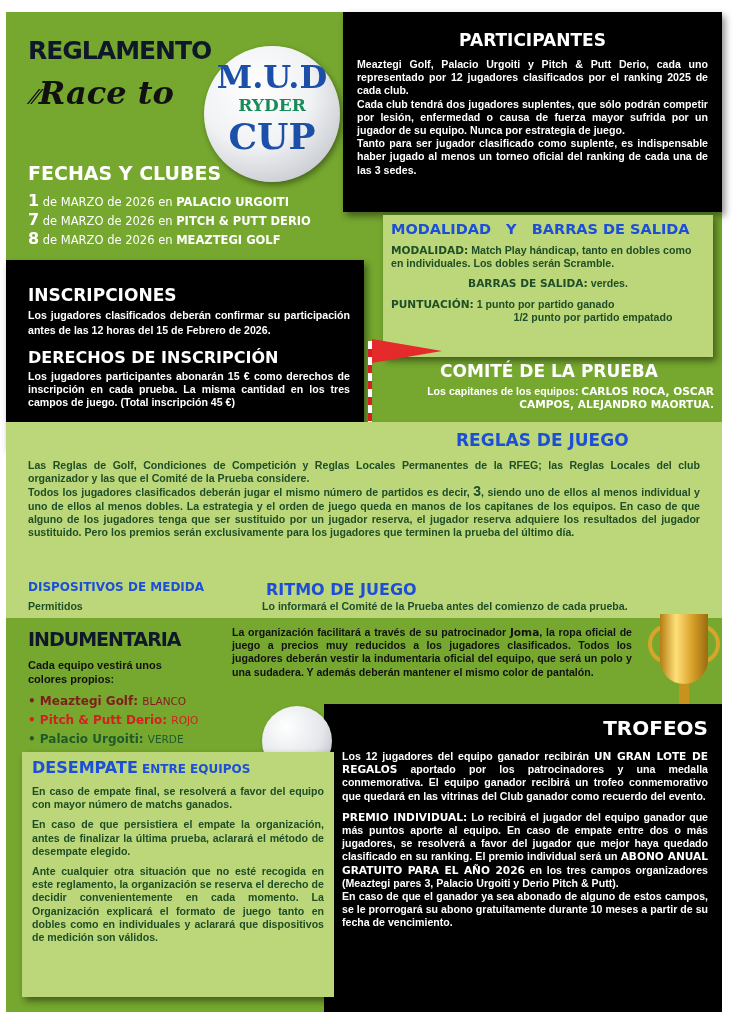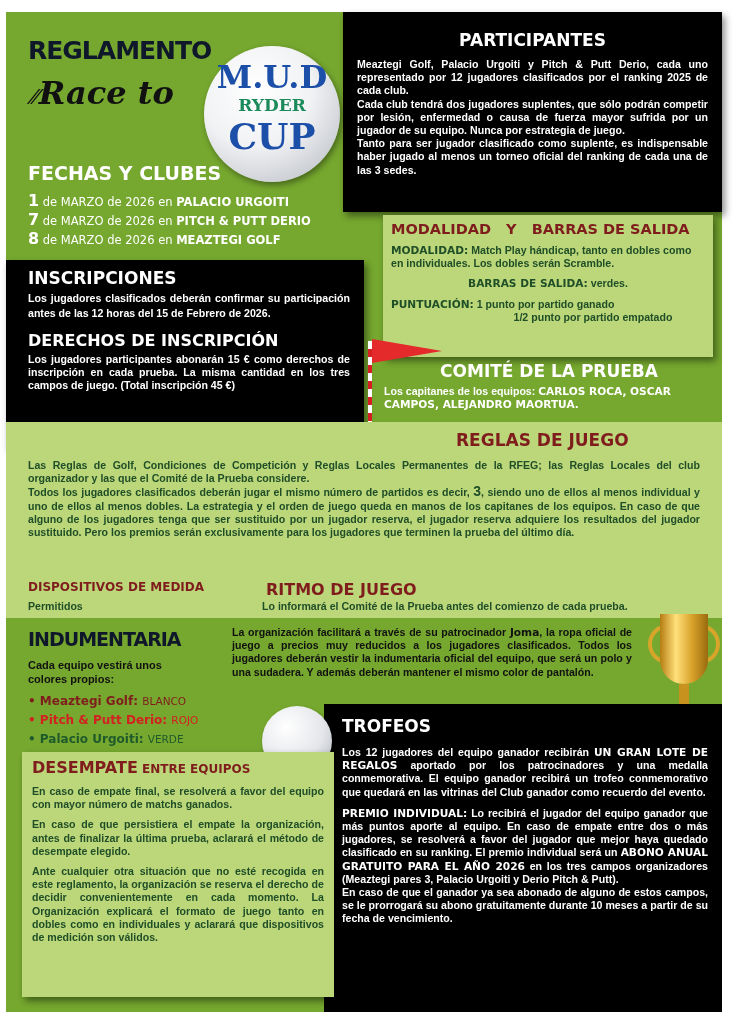--- a/index.html
+++ b/index.html
@@ -4,21 +4,21 @@
 <style>
   *{box-sizing:border-box;margin:0;padding:0}
   body{width:740px;height:1024px;background:#fff;font-family:"DejaVu Sans",sans-serif;position:relative;overflow:hidden}
   .page{position:absolute;left:6px;top:12px;width:716px;height:1000px;background:#76a82f}
   .abs{position:absolute}
   .dark{background:#000000;color:#fff}
   .light{background:#bcd67a;color:#1f4e27}
   .shadow{box-shadow:3px 4px 7px rgba(0,0,0,.45)}
   .h-black{font-family:"DejaVu Sans",sans-serif;font-weight:bold;color:#0f172a;letter-spacing:-1px}
   .h-white{font-family:"DejaVu Sans",sans-serif;font-weight:bold;color:#fff}
-  .h-green{font-family:"DejaVu Sans",sans-serif;font-weight:bold;color:#7f1d1d}
+  .h-green{font-family:"DejaVu Sans",sans-serif;font-weight:bold;color:#1d4ed8}
   p,.txt{font-family:"Liberation Sans",sans-serif;font-weight:bold;font-size:10.6px;line-height:13.2px;text-align:justify}
   b.k{font-family:"DejaVu Sans",sans-serif;font-weight:bold}
 </style>
 </head>
 <body>
 
 <div class="page">
 
   <div class="abs h-black" style="left:22px;top:24px;font-size:25px;">REGLAMENTO</div>
   <div class="abs" style="left:26px;top:62px;font-family:'DejaVu Serif',serif;font-style:italic;font-weight:bold;font-size:32px;color:#111;">
@@ -47,36 +47,36 @@
 
   <div class="abs light shadow" style="left:377px;top:203px;width:330px;height:142px;padding:6px 8px;">
     <div class="h-green" style="font-size:14.5px;white-space:pre;margin-bottom:7px;">MODALIDAD   Y   BARRAS DE SALIDA</div>
     <p style="text-align:left;margin-bottom:7px"><b class="k">MODALIDAD:</b><span> Match Play hándicap, tanto en dobles como en individuales. Los dobles serán Scramble.</span></p>
     <p style="text-align:center;margin-bottom:7px"><b class="k">BARRAS DE SALIDA:</b><span> verdes.</span></p>
     <p style="text-align:left"><b class="k">PUNTUACIÓN:</b><span> 1 punto por partido ganado</span></p>
     <p style="text-align:center;padding-left:90px">1/2 punto por partido empatado</p>
   </div>
 
   <div class="abs dark shadow" style="left:0;top:248px;width:358px;height:188px;padding:8px 14px 0 22px;">
-    <div class="h-white" style="font-size:17px;margin-bottom:3px;">INSCRIPCIONES</div>
+    <div class="h-white" style="font-size:17px;margin-bottom:3px;margin-top:17px;">INSCRIPCIONES</div>
     <p style="line-height:15px">Los jugadores clasificados deberán confirmar su participación antes de las 12 horas del 15 de Febrero de 2026.</p>
     <div class="h-white" style="font-size:16px;margin:10px 0 3px;">DERECHOS DE INSCRIPCIÓN</div>
     <p>Los jugadores participantes abonarán 15 € como derechos de inscripción en cada prueba. La misma cantidad en los tres campos de juego. (Total inscripción 45 €)</p>
   </div>
 
   <div class="abs" style="left:350px;top:325px;width:90px;height:115px;">
     <div style="position:absolute;left:12px;top:4px;width:4px;height:100px;background:repeating-linear-gradient(#fff 0 8px,#d42020 8px 16px);"></div>
     <div style="position:absolute;left:16px;top:2px;width:0;height:0;border-top:12px solid transparent;border-bottom:12px solid transparent;border-left:70px solid #e42a2a;"></div>
     <div style="position:absolute;left:0;top:93px;width:80px;height:20px;border-radius:50%;background:radial-gradient(#9bc25a,#5f8f28);"></div>
     <div style="position:absolute;left:38px;top:93px;width:10px;height:10px;border-radius:50%;background:#fff;"></div>
   </div>
 
   <div class="abs" style="left:378px;top:345px;width:330px;height:62px;text-align:center;color:#fff;">
     <div class="h-white" style="font-size:17px;margin-top:4px;">COMITÉ DE LA PRUEBA</div>
-    <div class="txt" style="text-align:left;margin-top:4px;"><span>Los capitanes de los equipos: </span><b class="k">CARLOS ROCA, OSCAR CAMPOS, ALEJANDRO MAORTUA.</b></div>
+    <div class="txt" style="text-align:right;margin-top:4px;"><span>Los capitanes de los equipos: </span><b class="k">CARLOS ROCA, OSCAR CAMPOS, ALEJANDRO MAORTUA.</b></div>
   </div>
 
   <div class="abs light" style="left:0;top:410px;width:716px;height:196px;padding:0 22px;">
     <div class="h-green" style="position:absolute;left:450px;top:8px;font-size:17px;">REGLAS DE JUEGO</div>
     <div style="margin-top:37px;">
       <p>Las Reglas de Golf, Condiciones de Competición y Reglas Locales Permanentes de la RFEG; las Reglas Locales del club organizador y las que el Comité de la Prueba considere.</p>
       <p><span>Todos los jugadores clasificados deberán jugar el mismo número de partidos es decir, </span><b style="font-size:14px">3</b><span>, siendo uno de ellos al menos individual y uno de ellos al menos dobles. La estrategia y el orden de juego queda en manos de los capitanes de los equipos. En caso de que alguno de los jugadores tenga que ser sustituido por un jugador reserva, el jugador reserva adquiere los resultados del jugador sustituido. Pero los premios serán exclusivamente para los jugadores que terminen la prueba del último día.</span></p>
     </div>
     <div class="h-green" style="position:absolute;left:22px;top:158px;font-size:12px;">DISPOSITIVOS DE MEDIDA</div>
     <div class="txt" style="position:absolute;left:22px;top:178px;">Permitidos</div>
@@ -96,21 +96,21 @@
   <div class="abs" style="left:640px;top:602px;width:76px;height:130px;">
     <div style="position:absolute;left:2px;top:10px;width:20px;height:40px;border:4px solid #d6a52a;border-right:none;border-radius:20px 0 0 20px;"></div>
     <div style="position:absolute;left:54px;top:10px;width:20px;height:40px;border:4px solid #d6a52a;border-left:none;border-radius:0 20px 20px 0;"></div>
     <div style="position:absolute;left:14px;top:0;width:48px;height:70px;background:linear-gradient(90deg,#b57d12,#ffe07a,#d9a22b,#9a6a0e);border-radius:0 0 24px 24px;"></div>
     <div style="position:absolute;left:33px;top:70px;width:10px;height:26px;background:#c8921e;"></div>
     <div style="position:absolute;left:22px;top:96px;width:32px;height:10px;background:#e0b040;"></div>
     <div style="position:absolute;left:16px;top:106px;width:44px;height:14px;background:#7a3d14;border-radius:3px;"></div>
   </div>
 
   <div class="abs dark" style="left:318px;top:692px;width:398px;height:308px;padding:0 14px 0 18px;">
-    <div class="h-white" style="text-align:left;font-size:17px;margin:12px 0 10px;">TROFEOS</div>
+    <div class="h-white" style="text-align:right;font-size:20px;margin:12px 0 10px;">TROFEOS</div>
     <p style="margin-bottom:8px"><span>Los 12 jugadores del equipo ganador recibirán </span><b class="k">UN GRAN LOTE DE REGALOS</b><span> aportado por los patrocinadores y una medalla conmemorativa. El equipo ganador recibirá un trofeo conmemorativo que quedará en las vitrinas del Club ganador como recuerdo del evento.</span></p>
     <p><b class="k">PREMIO INDIVIDUAL:</b><span> Lo recibirá el jugador del equipo ganador que más puntos aporte al equipo. En caso de empate entre dos o más jugadores, se resolverá a favor del jugador que mejor haya quedado clasificado en su ranking. El premio individual será un </span><b class="k">ABONO ANUAL GRATUITO PARA EL AÑO 2026</b><span> en los tres campos organizadores (Meaztegi pares 3, Palacio Urgoiti y Derio Pitch &amp; Putt).</span></p>
     <p>En  caso de que el ganador ya sea abonado de alguno de estos  campos,  se le prorrogará su abono gratuitamente durante 10 meses a partir de su fecha de vencimiento.</p>
   </div>
 
   <div class="abs" style="left:256px;top:694px;width:70px;height:70px;border-radius:50%;background:radial-gradient(circle at 35% 30%,#fff,#e4e6ea 55%,#a9aeb6);box-shadow:2px 3px 5px rgba(0,0,0,.35);"></div>
 
   <div class="abs light shadow" style="left:16px;top:740px;width:312px;height:245px;padding:6px 10px;">
     <div class="h-green" style="font-size:16px;margin-bottom:8px;"><span>DESEMPATE</span><span style="font-size:12px"> ENTRE EQUIPOS</span></div>
     <p style="margin-bottom:7px">En caso de empate final, se resolverá a favor del equipo con mayor número de matchs ganados.</p>

